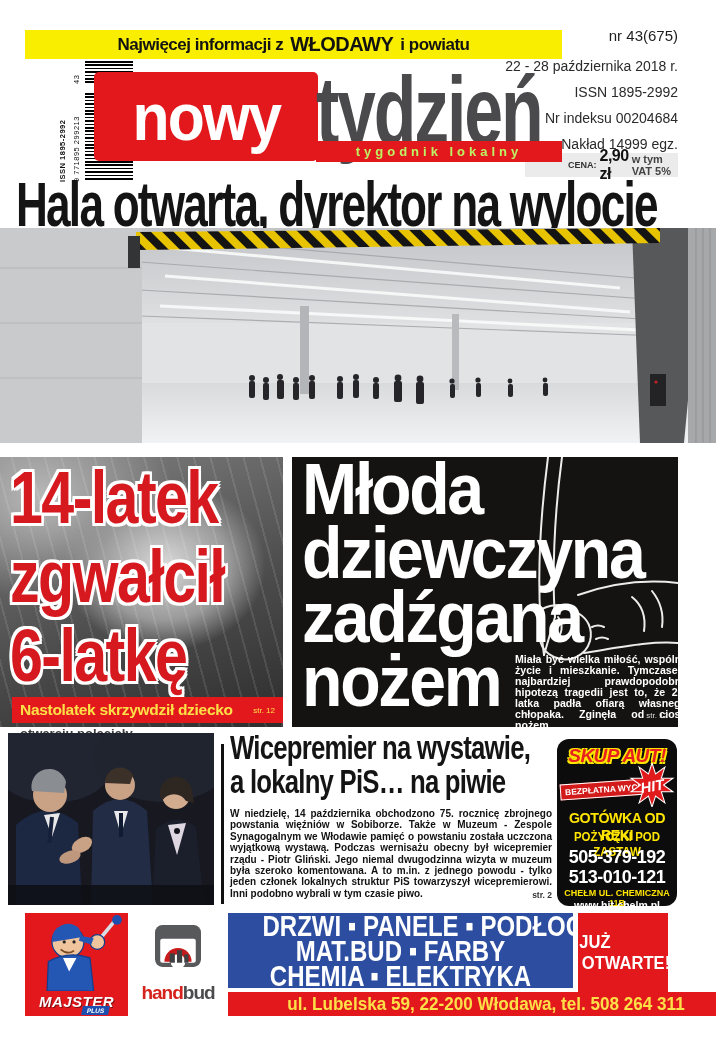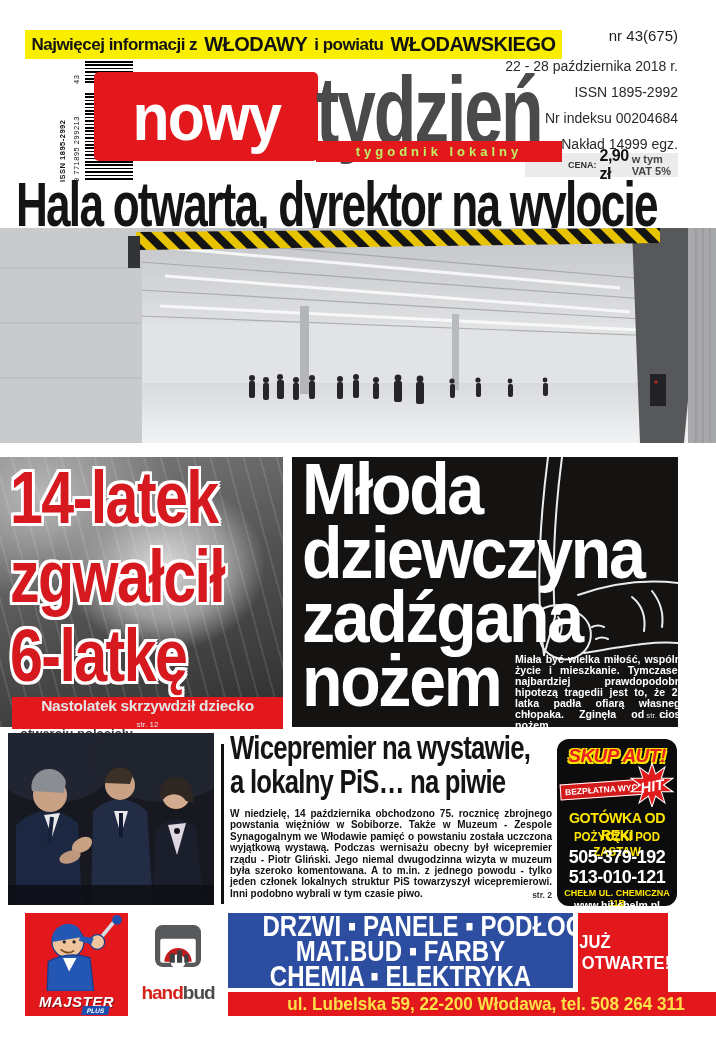--- a/index.html
+++ b/index.html
@@ -52,22 +52,22 @@
   
   .girl{left:0; top:457px; width:283px; height:270px; overflow:hidden;
         background:
           repeating-linear-gradient(75deg, rgba(255,255,255,.10) 0 2px, transparent 2px 16px),
           radial-gradient(130px 110px at 58% 40%, #d9d9d9 0%, #9a9a9a 50%, transparent 78%),
           radial-gradient(220px 170px at 15% 15%, #b9b9b9, transparent 60%),
           linear-gradient(160deg, #818181, #4a4a4a 60%, #2d2d2d);}
   .rape-h{left:10px; top:458px; font-size:74px; line-height:79px; font-weight:bold; color:#d6191f;
           letter-spacing:-2px; transform:scaleX(.80); transform-origin:left top; white-space:nowrap;
           text-shadow:-3px -3px 0 #fff,3px -3px 0 #fff,-3px 3px 0 #fff,3px 3px 0 #fff,0 -3px 0 #fff,0 3px 0 #fff,-3px 0 0 #fff,3px 0 0 #fff;}
-  .kicker{left:12px; top:697px; width:271px; height:32px; background:var(--red); color:#e5e5e5;
-          display:flex; align-items:center; justify-content:space-between; padding:0 8px;flex-direction:column;}
+  .kicker{left:12px; top:697px; width:271px; height:26px; background:var(--red); color:#fde047;
+          display:flex; align-items:center; justify-content:space-between; padding:0 8px;}
   .kicker .kt{font-size:15.5px; font-weight:bold; letter-spacing:-0.3px;}
   .kicker .kr{font-size:8px;}
   .murder{left:292px; top:457px; width:386px; height:270px; background:#151312; overflow:hidden;}
   .murder-h{position:absolute; left:10px; top:0px; font-size:72px; line-height:64px; font-weight:bold;
             color:#fff; letter-spacing:-2.5px; transform:scaleX(.92); transform-origin:left top; z-index:2;}
   .murder-teaser{position:absolute; left:223px; top:197px; width:172px; font-size:10.6px; line-height:11px;
                  font-weight:bold; color:#fff; text-align:justify; z-index:2;}
   .murder-ref{position:absolute; right:10px; top:254px; font-size:8px; color:#ddd; z-index:2;}
 
   
@@ -115,21 +115,20 @@
 </style>
 </head>
 <body>
 
 <div class="page">
 
   <div class="abs tagline">
     <span class="tag-sm">Najwięcej informacji z</span>
     <span class="tag-lg">WŁODAWY</span>
     <span class="tag-sm">i powiatu</span>
-    <span class="tag-lg">WŁODAWSKIEGO</span>
   </div>
 
   <div class="abs iss iss-num">nr 43(675)</div>
   <div class="abs iss iss-line" style="top:58px">22 - 28 października 2018 r.</div>
   <div class="abs iss iss-line" style="top:84px">ISSN 1895-2992</div>
   <div class="abs iss iss-line" style="top:110px">Nr indeksu 00204684</div>
   <div class="abs iss iss-line" style="top:136px">Nakład 14999 egz.</div>
   <div class="abs price">
     <span class="price-label">CENA:</span>
     <span class="price-val">2,90 zł</span>

